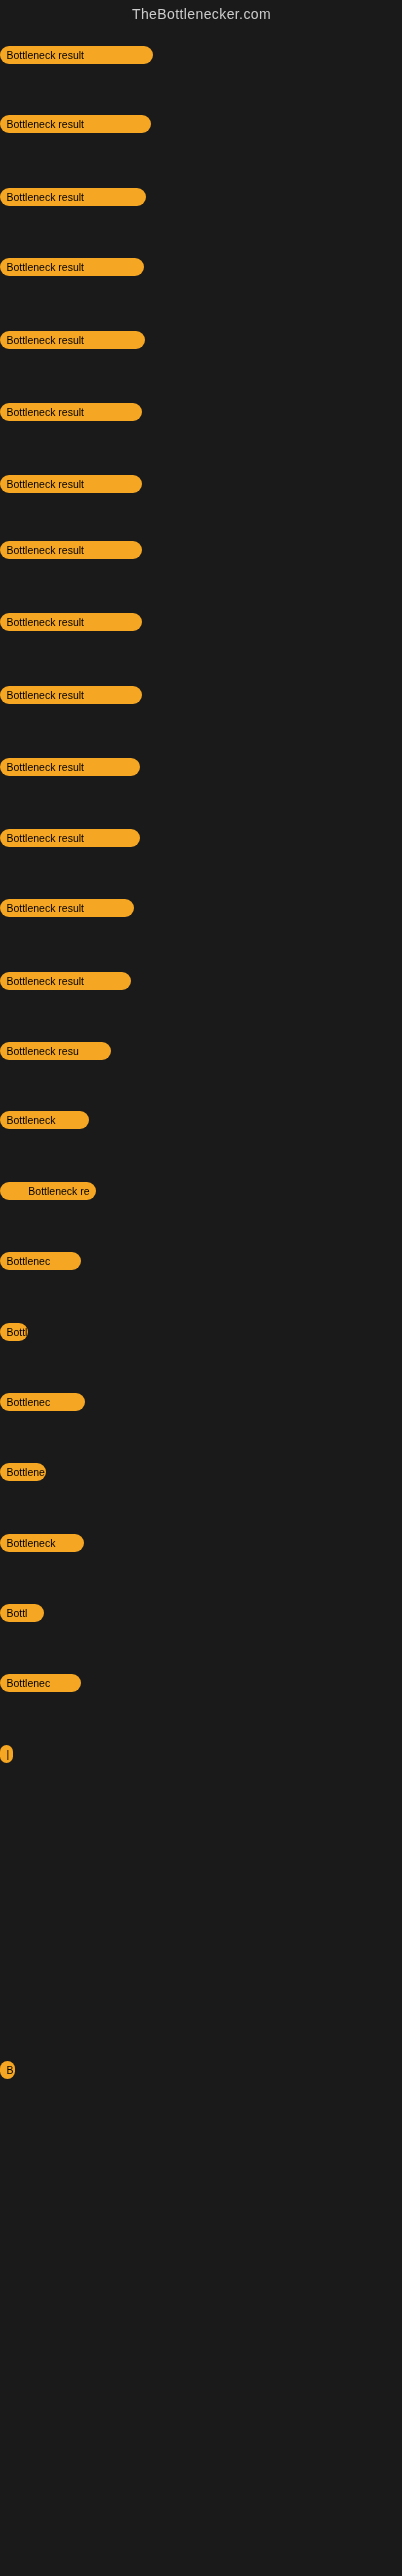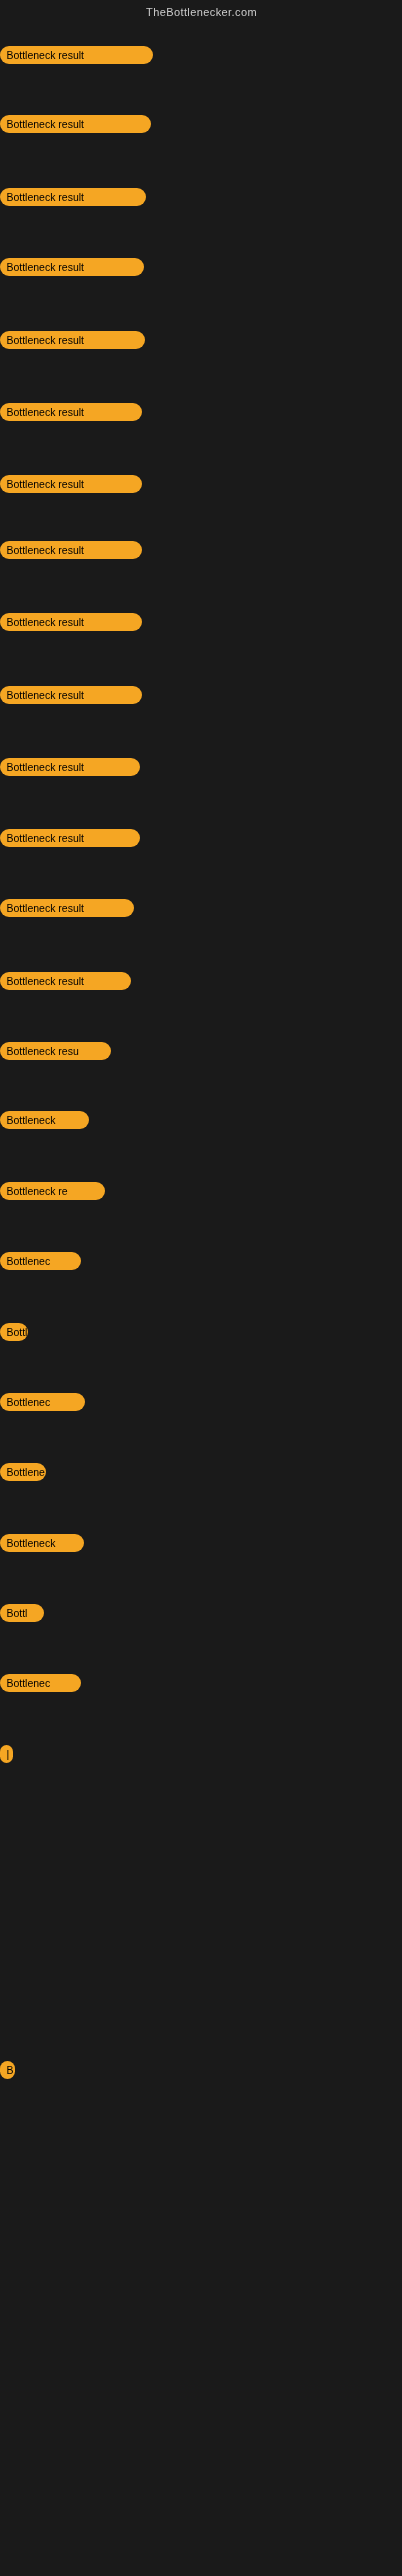--- a/index.html
+++ b/index.html
@@ -10,21 +10,21 @@
     body {
       width: 403px;
       min-height: 2576px;
       background-color: #1a1a1a;
       font-family: Arial, sans-serif;
       position: relative;
     }
     .site-title {
       text-align: center;
       color: #cccccc;
-      font-size: 11px;
+      font-size: 14px;
       padding: 6.4px 0;
       letter-spacing: 0.4px;
     }
     .bottleneck-item {
       position: absolute;
       left: 0;
       background-color: #f5a623;
       color: #000000;
       font-size: 10.5px;
       font-weight: 500;
@@ -48,21 +48,21 @@
 <div class="bottleneck-item" style="top: 475px; max-width: 142px; width: 142px;">Bottleneck result</div>
 <div class="bottleneck-item" style="top: 541px; max-width: 142px; width: 142px;">Bottleneck result</div>
 <div class="bottleneck-item" style="top: 613px; max-width: 142px; width: 142px;">Bottleneck result</div>
 <div class="bottleneck-item" style="top: 686px; max-width: 142px; width: 142px;">Bottleneck result</div>
 <div class="bottleneck-item" style="top: 758px; max-width: 140px; width: 140px;">Bottleneck result</div>
 <div class="bottleneck-item" style="top: 829px; max-width: 140px; width: 140px;">Bottleneck result</div>
 <div class="bottleneck-item" style="top: 899px; max-width: 134px; width: 134px;">Bottleneck result</div>
 <div class="bottleneck-item" style="top: 972px; max-width: 131px; width: 131px;">Bottleneck result</div>
 <div class="bottleneck-item" style="top: 1042px; max-width: 125px; width: 111px;">Bottleneck resu</div>
 <div class="bottleneck-item" style="top: 1111px; max-width: 89px; width: 89px;">Bottleneck</div>
-<div class="bottleneck-item" style="top: 1182px; max-width: 105px; width: 105px;">Bottleneck re</div>
+<div class="bottleneck-item" style="top: 1182px; max-width: 105px; width: 96px; text-align: right;">Bottleneck re</div>
 <div class="bottleneck-item" style="top: 1252px; max-width: 81px; width: 81px;">Bottlenec</div>
 <div class="bottleneck-item" style="top: 1323px; max-width: 50px; width: 28px; text-align: right;">Bottle</div>
 <div class="bottleneck-item" style="top: 1393px; max-width: 85px; width: 85px;">Bottlenec</div>
 <div class="bottleneck-item" style="top: 1463px; max-width: 66px; width: 46px;">Bottlene</div>
 <div class="bottleneck-item" style="top: 1534px; max-width: 84px; width: 84px;">Bottleneck</div>
 <div class="bottleneck-item" style="top: 1604px; max-width: 44px; width: 53px;">Bottl</div>
 <div class="bottleneck-item" style="top: 1674px; max-width: 81px; width: 81px;">Bottlenec</div>
 <div class="bottleneck-item" style="top: 1745px; max-width: 8px; width: 8px;">|</div>
 <div class="bottleneck-item" style="top: 2061px; max-width: 14.5px; width: 14.5px;">B</div>
 

